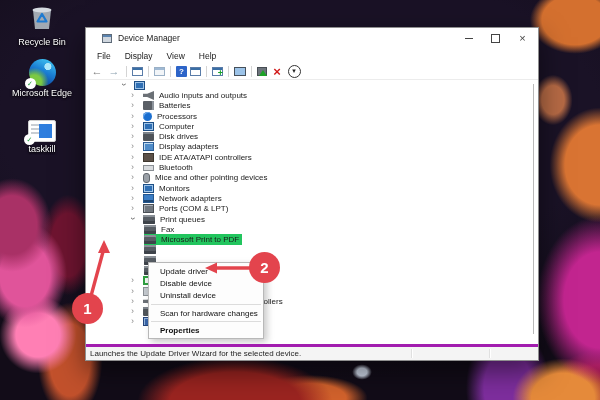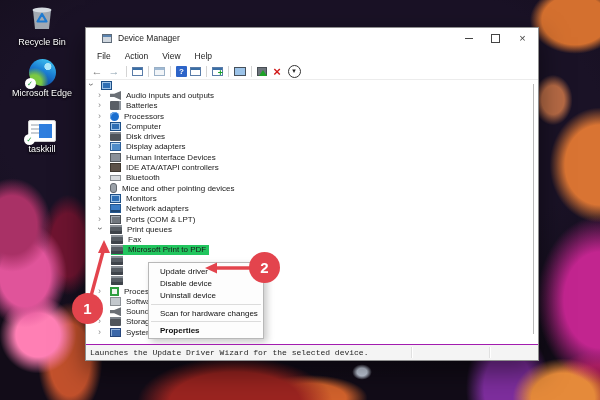--- a/index.html
+++ b/index.html
@@ -78,21 +78,21 @@
   .tb-update { width:10px; height:9px; background:#6d747c; border:1px solid #474d54; }
   .tb-update::after { content:""; position:absolute; right:-1px; bottom:-1px; width:0; height:0;
     border-left:4px solid transparent; border-right:4px solid transparent; border-bottom:6px solid #1da327; }
   .tb-uninstall::before { content:"×"; color:#d11a1a; font-weight:bold; font-size:13px; }
   .tb-disable { }
   .tb-disable::before { content:"▾"; color:#222; font-size:7px; position:absolute; }
   .tb-disable::after { content:""; width:11px; height:11px; border:1.5px solid #333; border-radius:50%; }
 
   
   .tree { position:absolute; left:0; top:52px; right:0; bottom:16px; overflow:hidden; background:#fff; }
-  .trow { height:10.3px; display:flex; align-items:center; font-size:8px; color:#1a1a1a; white-space:nowrap; }
+  .trow { height:10.3px; display:flex; align-items:center; font-size:8px; color:#1a1a1a; white-space:nowrap;margin-left:33px; }
   .lv0 { padding-left:3px; } .lv1 { padding-left:12px; } .lv2 { padding-left:25px; }
   .chev { width:12px; flex:none; color:#8a8a8a; font-size:9px; line-height:1; }
   .chev::before { content:"›"; display:inline-block; }
   .chev.exp { color:#3c3c3c; }
   .chev.exp::before { transform:rotate(90deg) translateX(-1px); }
   .rowc { display:flex; align-items:center; padding:0 3px 0 0; height:100%; }
   .rowc.sel { background:#22c55e; }
   .row-label { padding-left:1px; }
   .ti { width:11px; height:9px; flex:none; margin-right:4px; position:relative; }
   .i-monitor { background:#2f6fb4; border:1px solid #1d4f86; box-shadow:inset 0 0 0 1px #9fc4e8; }
@@ -117,22 +117,22 @@
 
   
   .cmenu { position:absolute; left:62px; top:234px; width:116px; background:#fdfdfd;
     border:1px solid #b8b8b8; box-shadow:3px 3px 7px rgba(0,0,0,.22); padding:2px 0; z-index:5; }
   .cmi { height:12.3px; display:flex; align-items:center; padding-left:11px; font-size:8px; color:#111; white-space:nowrap; }
   .cmi.bold { font-weight:bold; }
   .cms { height:1px; background:#dcdcdc; margin:2px 2px; }
 
   
   .statusbar { position:absolute; left:0; right:0; bottom:0; height:16px; background:#f4f4f4;
-    border-top:1px solid #a21caf; display:flex; align-items:center; padding-left:4px;
-    font-size:8px; color:#1e1e1e; z-index:6;font-family:Liberation Mono, monospace; }
+    border-top:3px solid #a21caf; display:flex; align-items:center; padding-left:4px;
+    font-size:8px; color:#1e1e1e; z-index:6; }
   .sb-sep { position:absolute; top:2px; bottom:2px; width:1px; background:#e0e0e0; box-shadow:1px 0 0 #fff; }
 
   
   .overlay { position:absolute; inset:0; z-index:10; pointer-events:none; }
   .circle { position:absolute; width:31px; height:31px; border-radius:50%; background:#e3444d;
     color:#fff; display:flex; align-items:center; justify-content:center;
     font-size:15px; font-weight:bold; z-index:11; }
   #c1 { left:72px; top:293px; }
   #c2 { left:249px; top:252px; }
 </style>
@@ -171,21 +171,21 @@
       <span class="dm-ic"></span>
       <span class="wtitle">Device Manager</span>
       <div class="wcontrols">
           <button class="wbtn wb-min"></button>
           <button class="wbtn wb-max"></button>
           <button class="wbtn wb-close"></button>
         </div>
     </div>
     <div class="menubar" id="menubar">
         <div class="mitem">File</div>
-        <div class="mitem">Action</div>
+        <div class="mitem">Display</div>
         <div class="mitem">View</div>
         <div class="mitem">Help</div>
       </div>
     <div class="toolbar" id="toolbar">
         <button class="tb tb-back"></button>
         <button class="tb tb-forward"></button>
         <div class="tb-sep"></div>
         <button class="tb tb-pane"></button>
         <div class="tb-sep"></div>
         <button class="tb tb-pane2"></button>
@@ -242,27 +242,20 @@
     <span class="rowc">
       <span class="ti i-disk"></span>
       <span class="row-label">Disk drives</span>
     </span>
   </div>
         <div class="trow lv1">
     <span class="chev"></span>
     <span class="rowc">
       <span class="ti i-display"></span>
       <span class="row-label">Display adapters</span>
-    </span>
-  </div>
-        <div class="trow lv1">
-    <span class="chev"></span>
-    <span class="rowc">
-      <span class="ti i-chip"></span>
-      <span class="row-label">Human Interface Devices</span>
     </span>
   </div>
         <div class="trow lv1">
     <span class="chev"></span>
     <span class="rowc">
       <span class="ti i-ide"></span>
       <span class="row-label">IDE ATA/ATAPI controllers</span>
     </span>
   </div>
         <div class="trow lv1">

